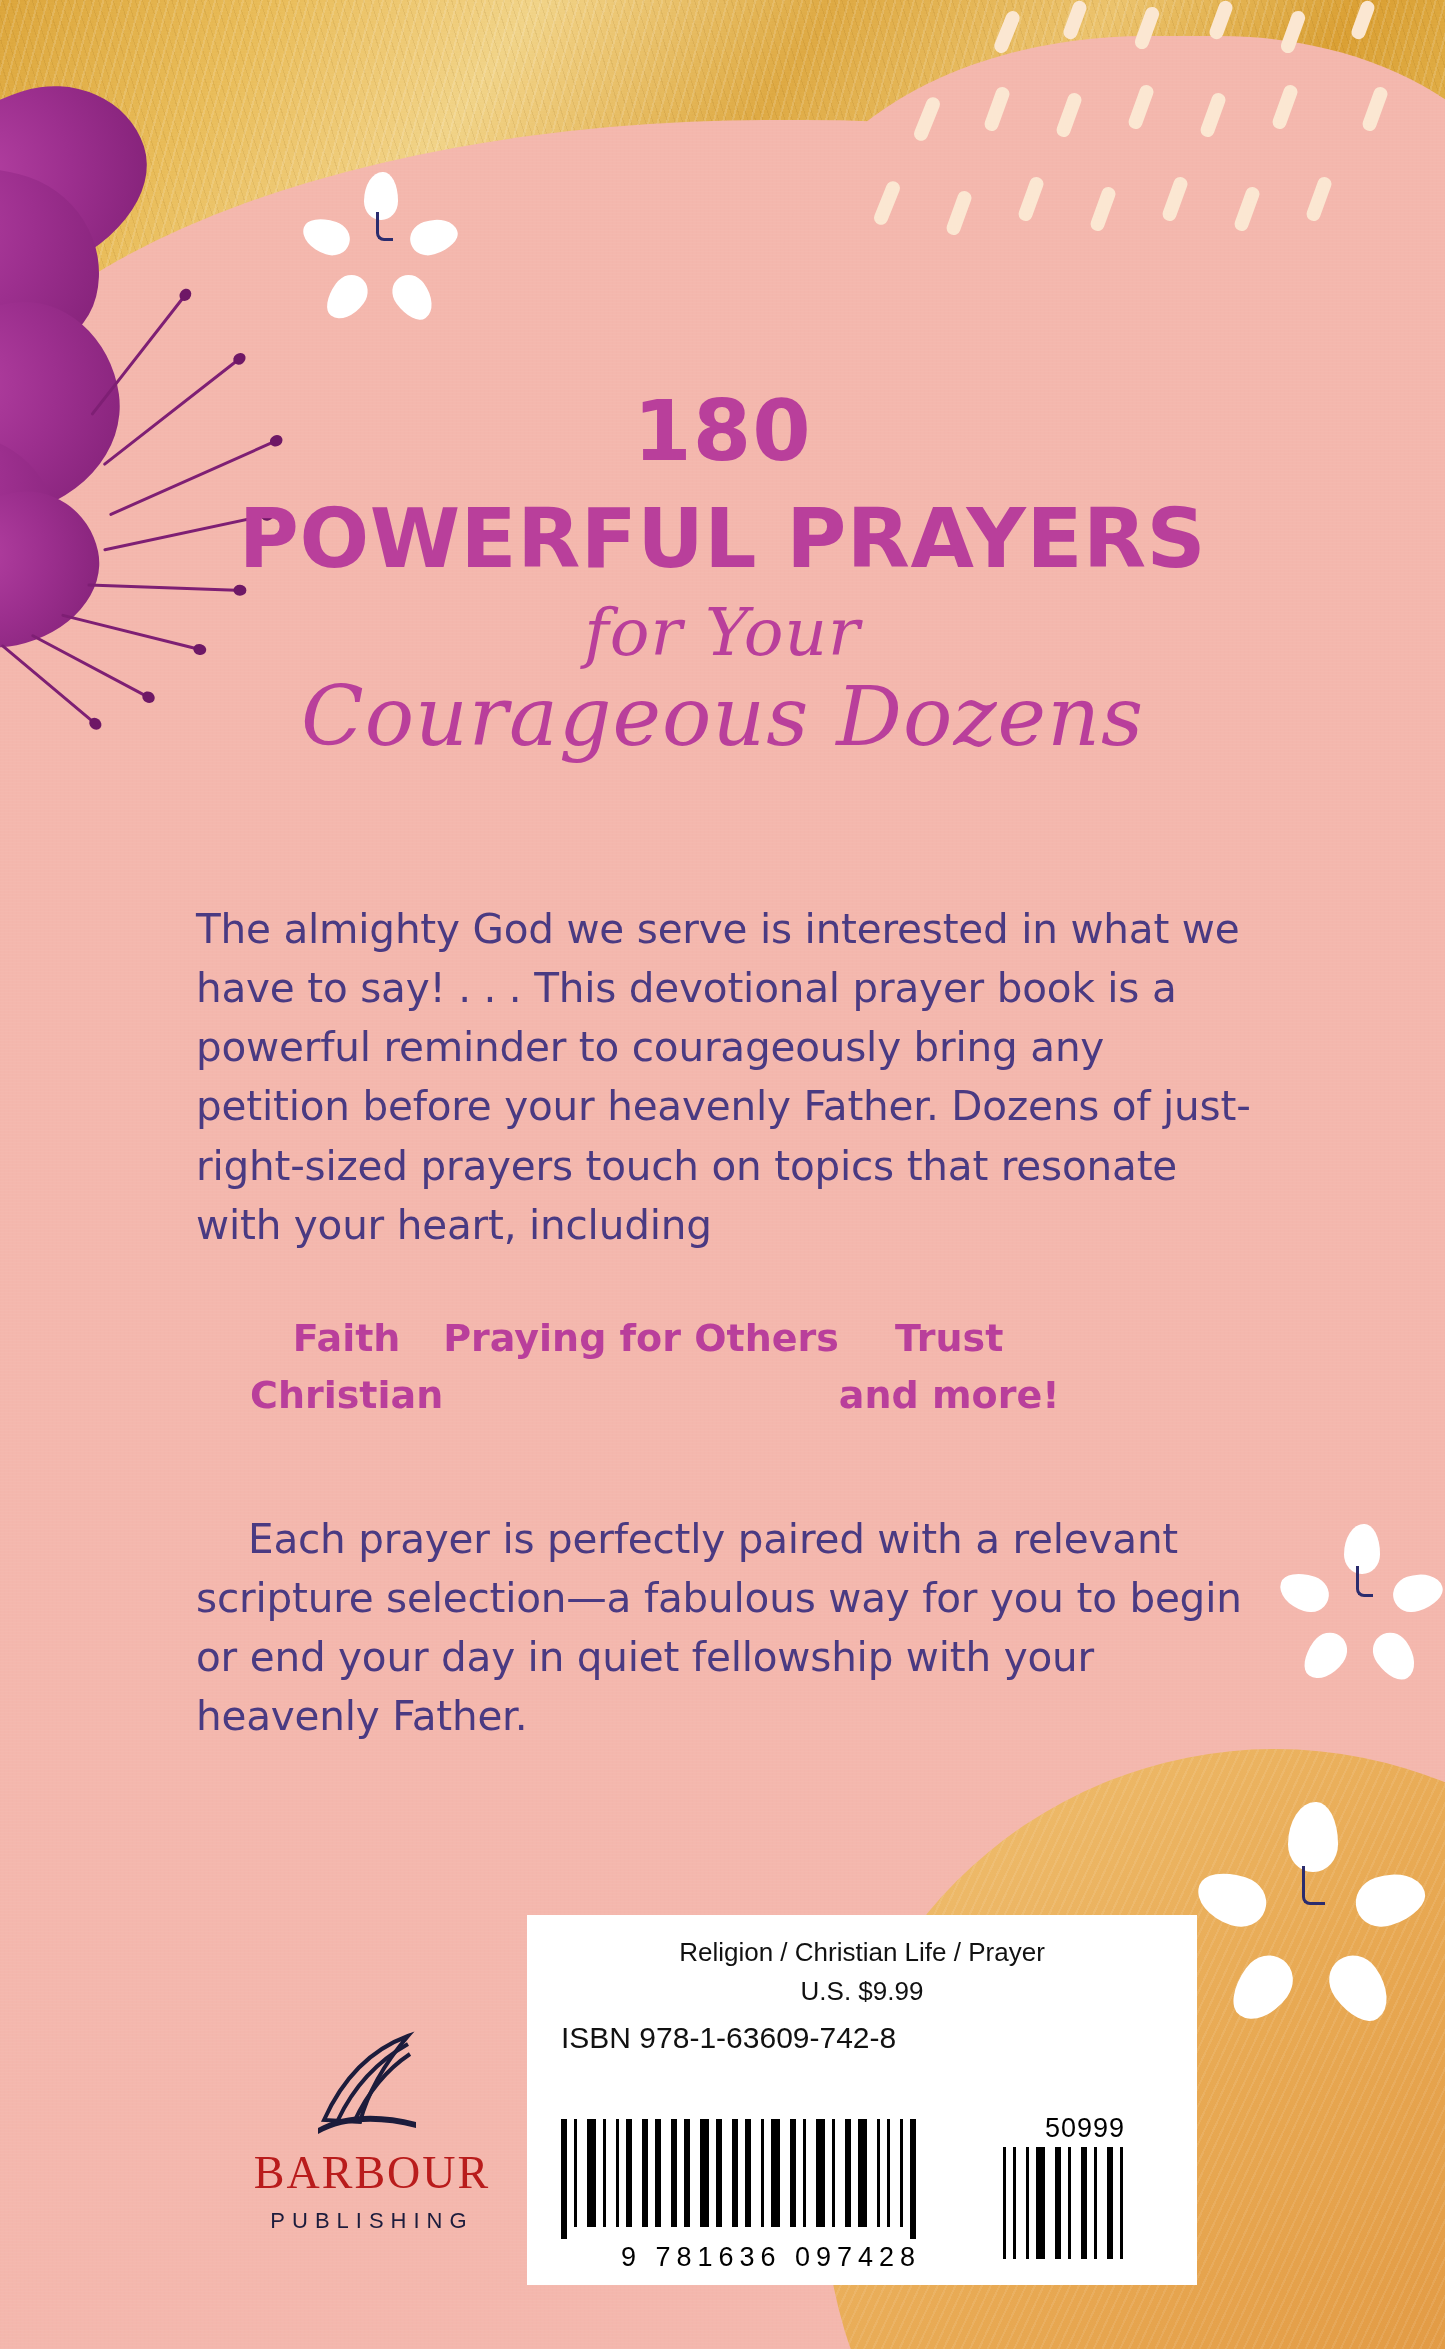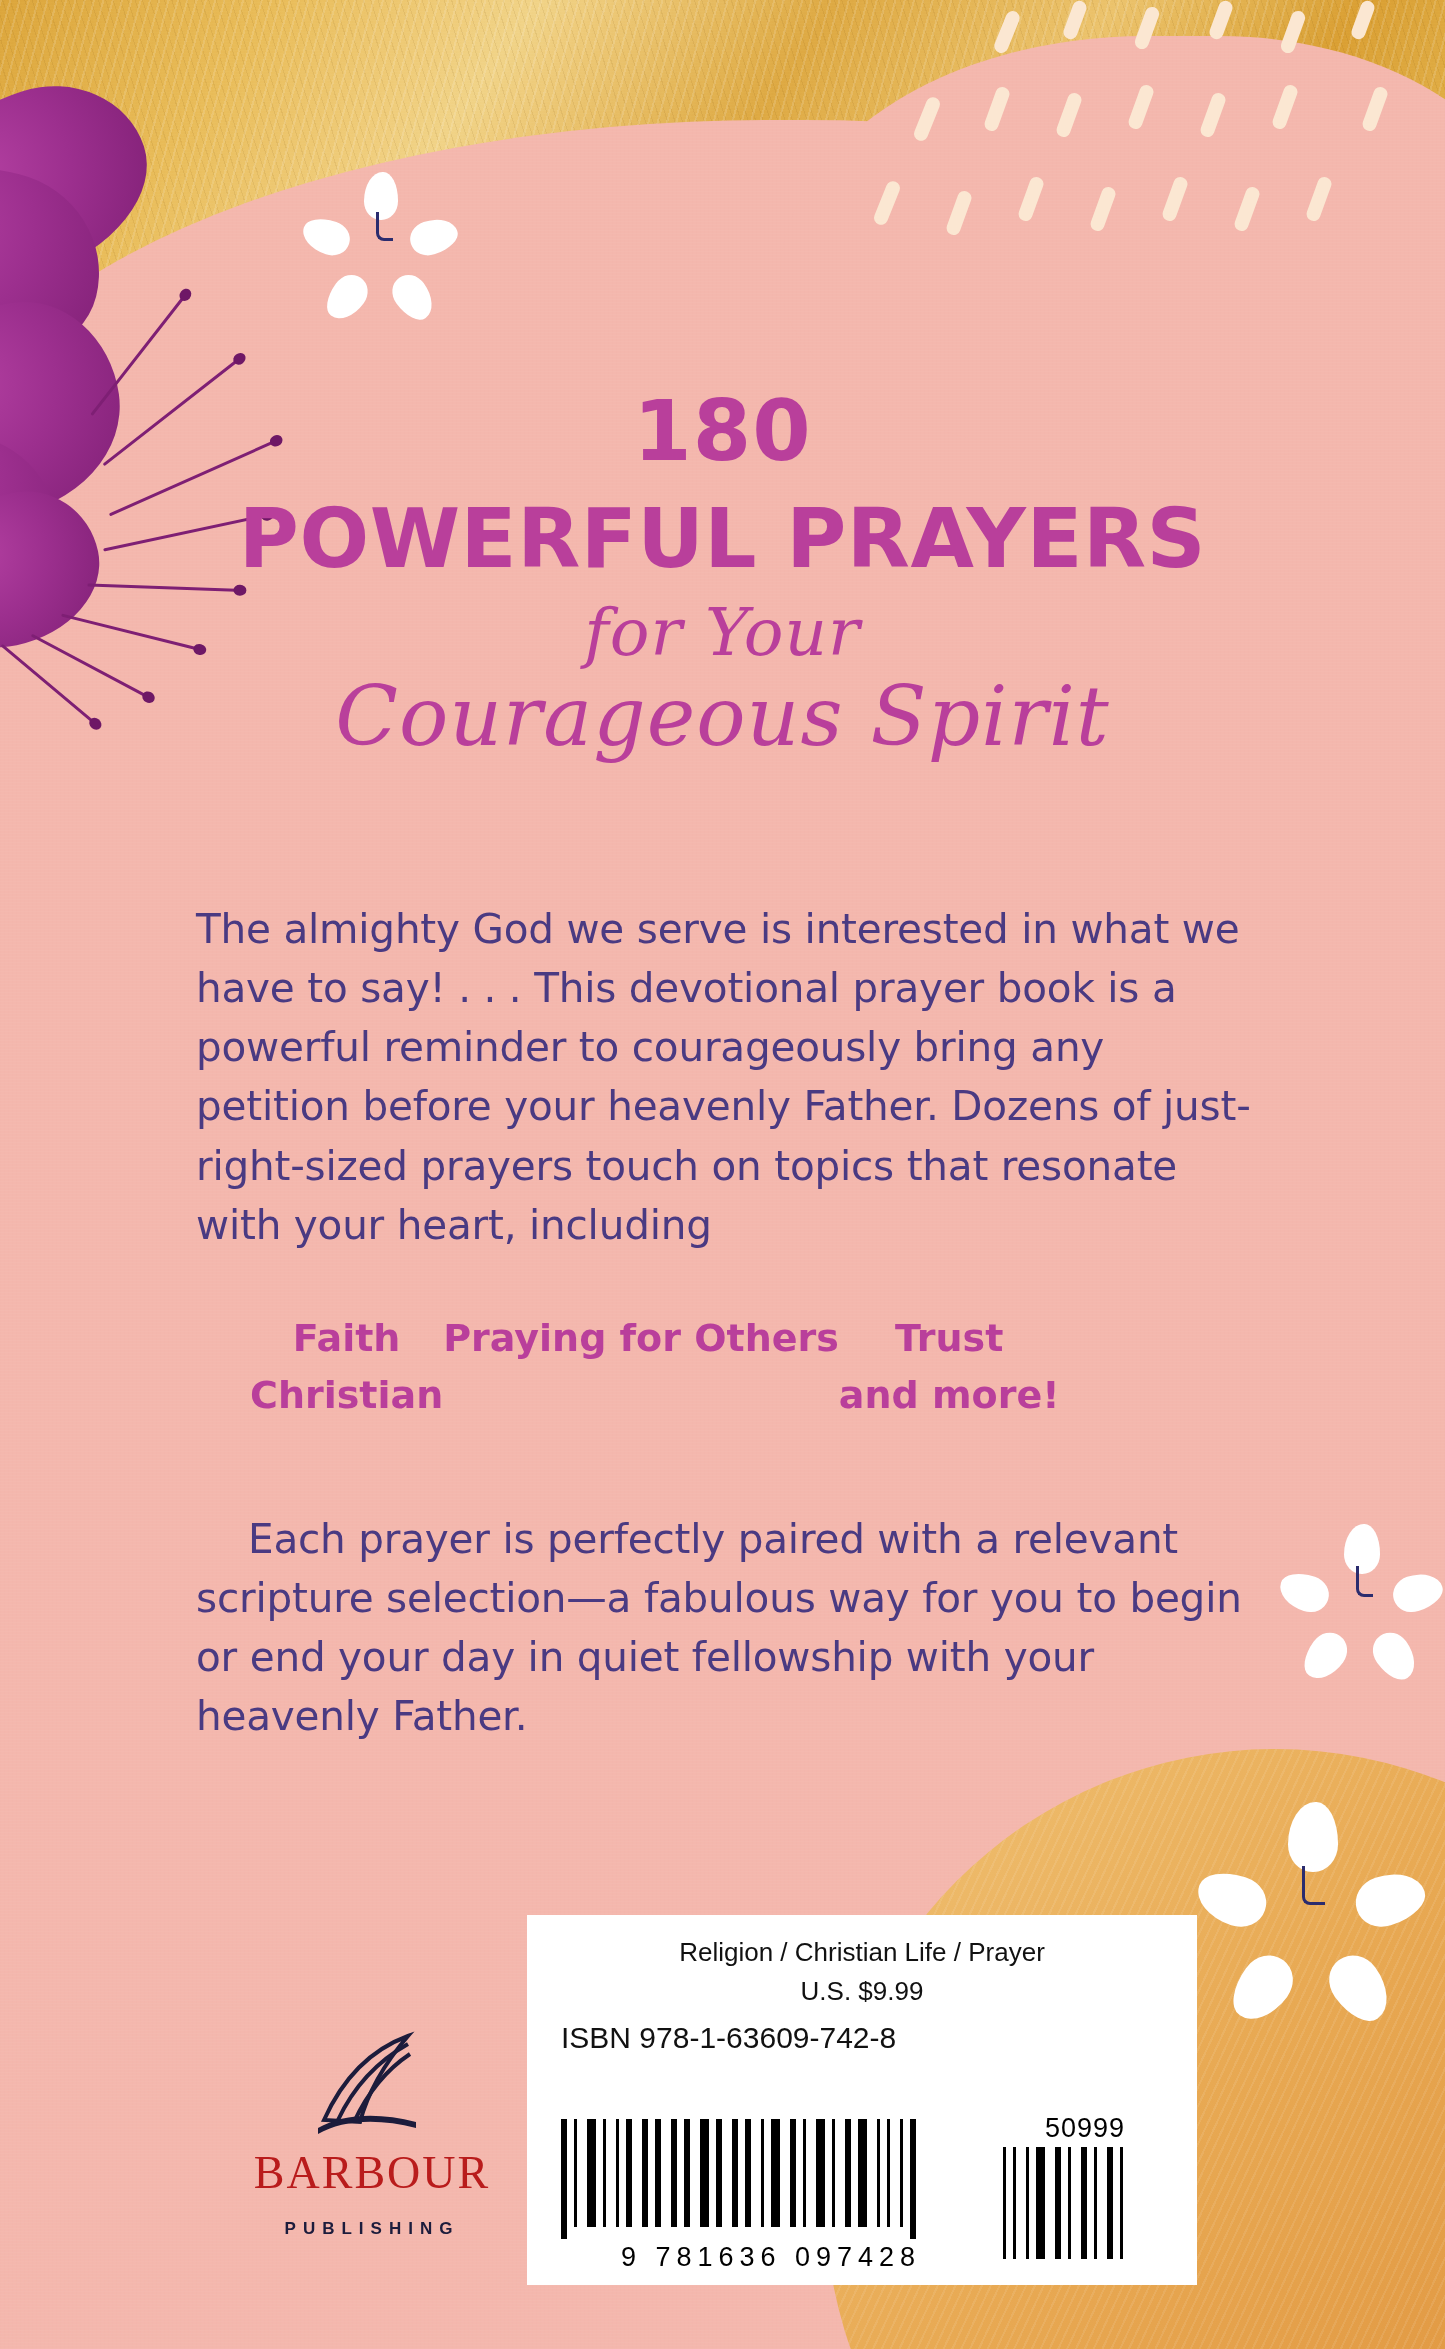--- a/index.html
+++ b/index.html
@@ -327,25 +327,24 @@
     margin: 0 auto 6px auto;
   }
   .logo-name {
     font-family: "Liberation Serif", serif;
     font-size: 46px;
     letter-spacing: 2px;
     color: #b91c1c;
   }
   .logo-sub {
     font-family: "Liberation Sans", sans-serif;
-    font-size: 17px;
+    font-size: 22px;
     letter-spacing: 7px;
     color: #1c1c3c;
-    margin-top: 20px;
-    font-weight: bold;
+    margin-top: 9px;
   }
 </style>
 </head>
 <body>
 
 <div class="cover">
 
   <div class="bg-base"></div>
   <div class="gold-top"></div>
   <div class="gold-top-grain"></div>
@@ -419,21 +418,21 @@
     <div class="pt" style="left:82px; top:78px; width:50px; height:70px; transform:rotate(144deg);"></div>
     <div class="pt" style="left:26px; top:78px; width:50px; height:70px; transform:rotate(216deg);"></div>
     <div class="pt" style="left:8px; top:28px; width:50px; height:70px; transform:rotate(288deg);"></div>
     <div class="stem" style="left:70px; top:54px; width:20px; height:36px;"></div>
   </div>
 
   <div class="title-block">
     <div class="t-180">180</div>
     <div class="t-main">POWERFUL PRAYERS</div>
     <div class="t-script1">for Your</div>
-    <div class="t-script2">Courageous Spirit</div>
+    <div class="t-script2">Courageous Dozens</div>
   </div>
 
   <div class="body-copy">The almighty God we serve is interested in what we have to say! . . . This devotional prayer book is a powerful reminder to courageously bring any petition before your heavenly Father. Dozens of just-right-sized prayers touch on topics that resonate with your heart, including</div>
 
   <div class="topics">
     <div class="topics-row">
       <div class="topics-col">
         <div>Faith</div>
         <div>Christian</div>
       </div>

